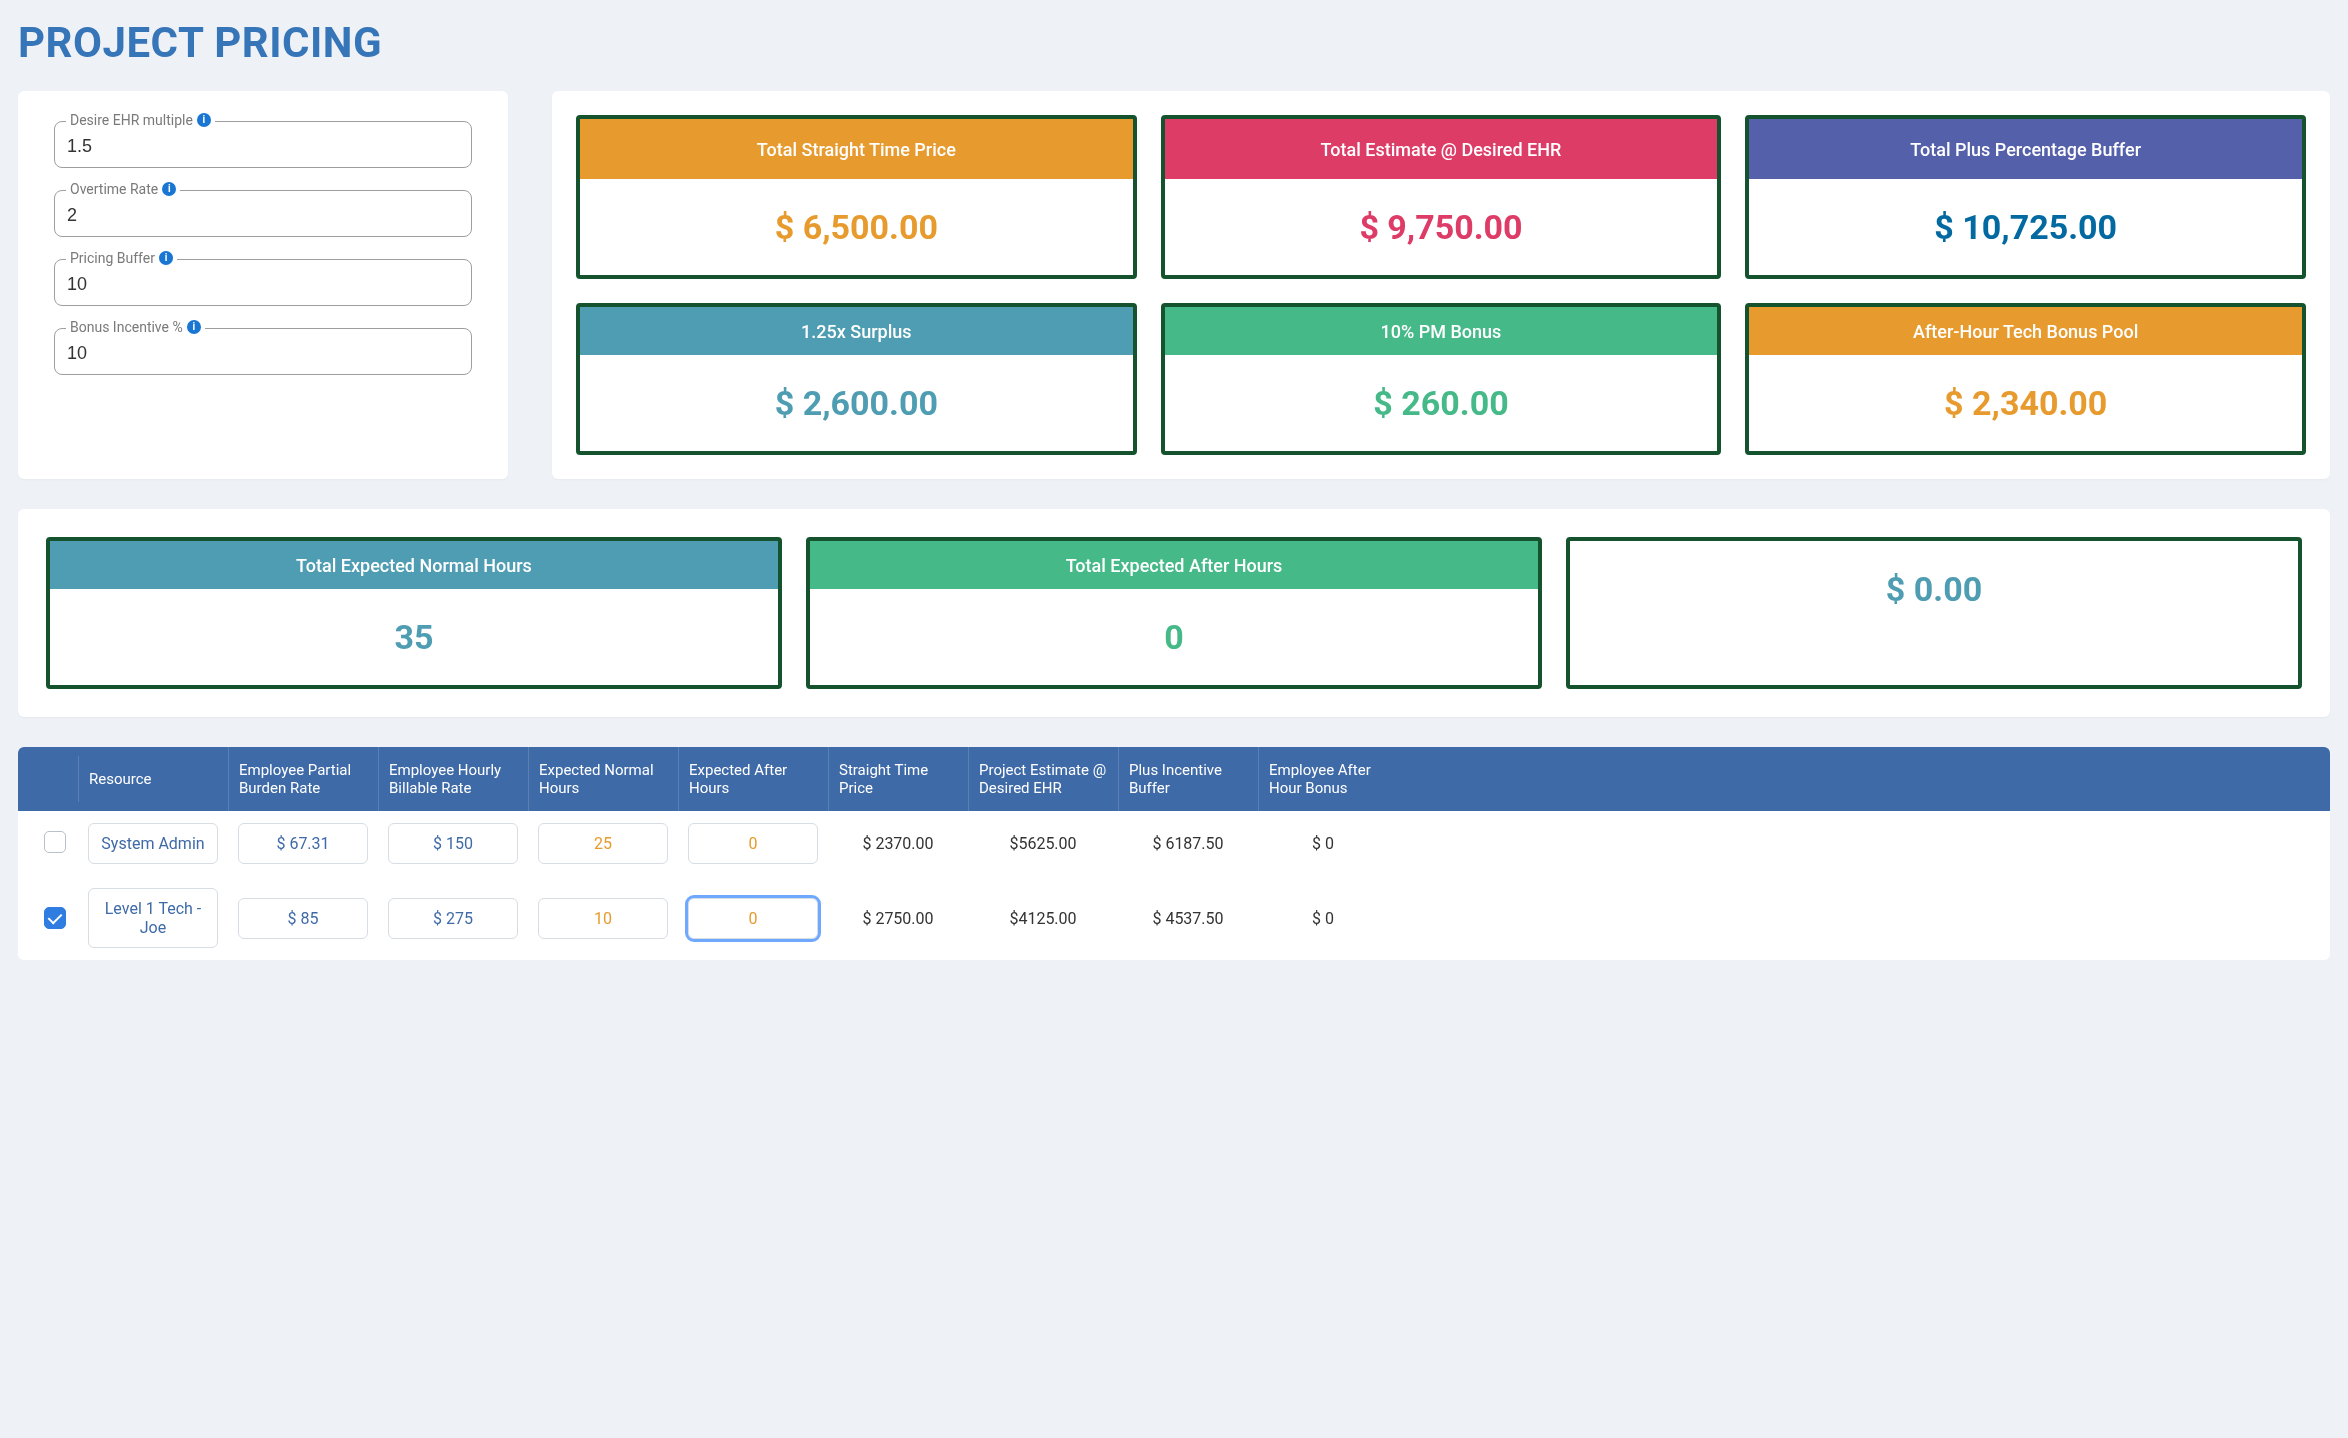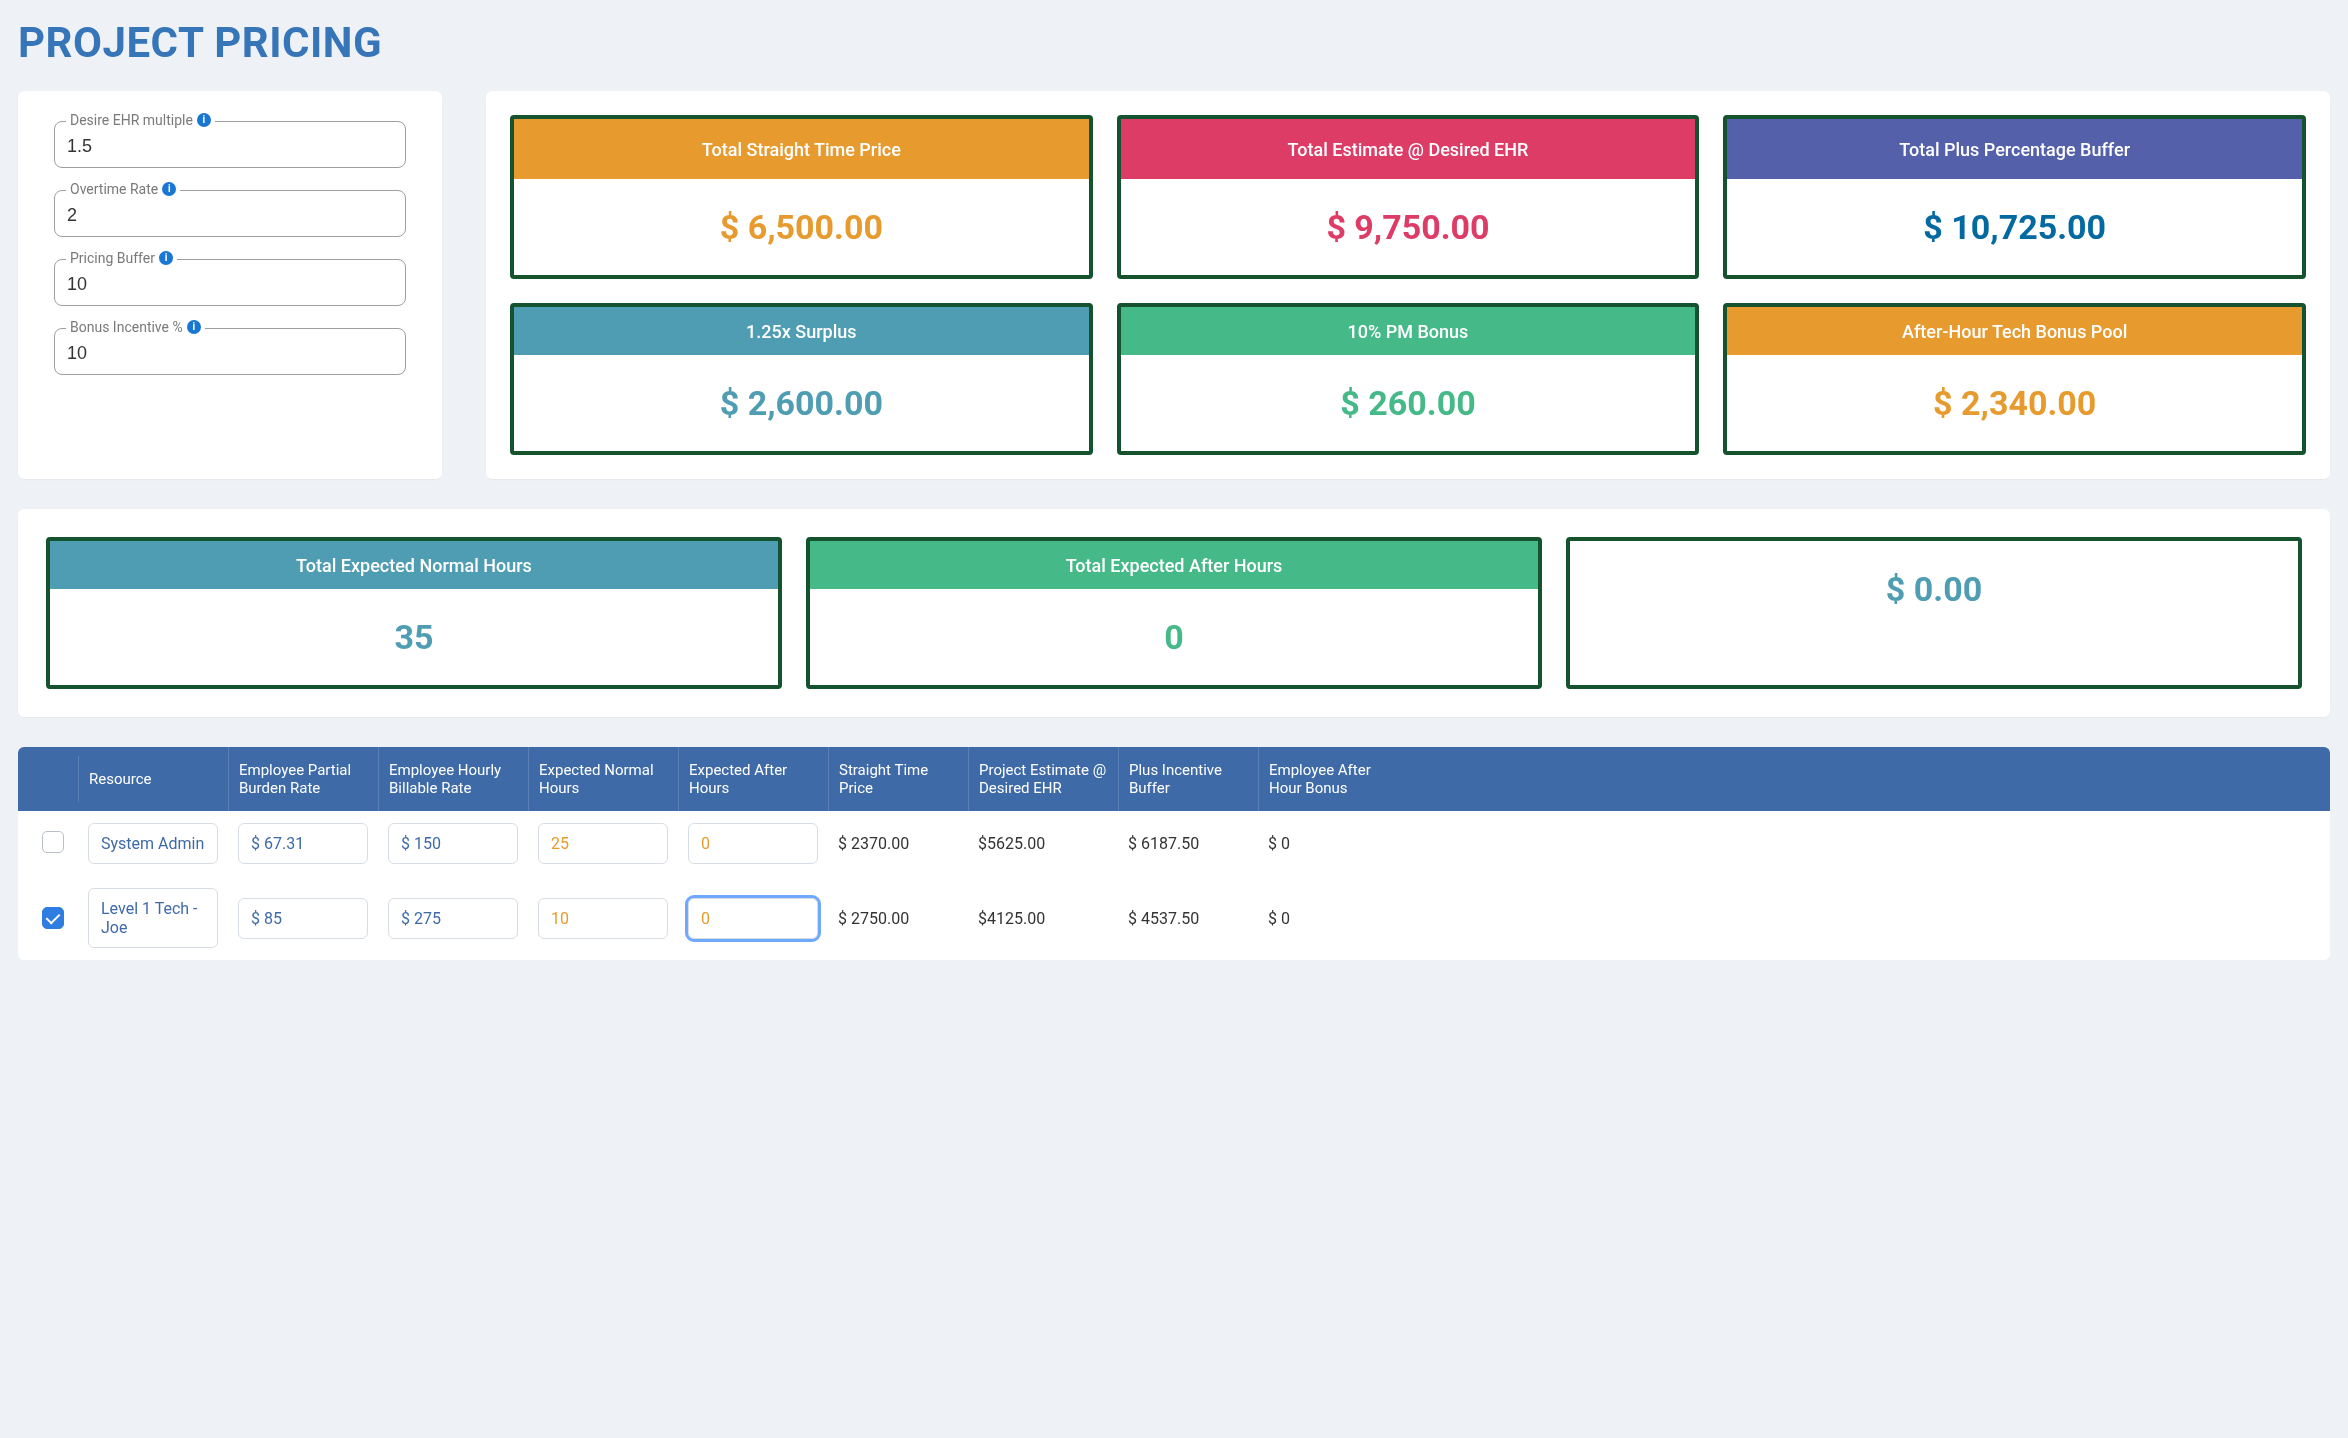--- a/index.html
+++ b/index.html
@@ -20,21 +20,21 @@
     display: flex;
     gap: 44px;
     margin-bottom: 30px;
   }
   .card {
     background: #fff;
     border-radius: 6px;
     box-shadow: 0 1px 2px rgba(0,0,0,0.04);
   }
   .inputs-card {
-    width: 424px;
+    width: 490px;
     padding: 30px 36px 60px 36px;
   }
   .field {
     position: relative;
     margin-bottom: 22px;
   }
   .field-label {
     position: absolute;
     top: -9px;
     left: 12px;
@@ -144,20 +144,21 @@
   }
   .thead > div:first-child { border-left: none; }
   .trow {
     display: grid;
     grid-template-columns: 60px 150px 150px 150px 150px 150px 140px 150px 140px 130px;
     align-items: center;
     padding: 12px 0;
   }
   .trow > div {
     padding: 0 10px;
+    text-align: center;
   }
   .cell-link {
     border: 1px solid #d7dde4;
     border-radius: 6px;
     padding: 10px 12px;
     color: #3f6aa8;
     font-size: 16px;
     background: #fff;
   }
   .cell-input {

